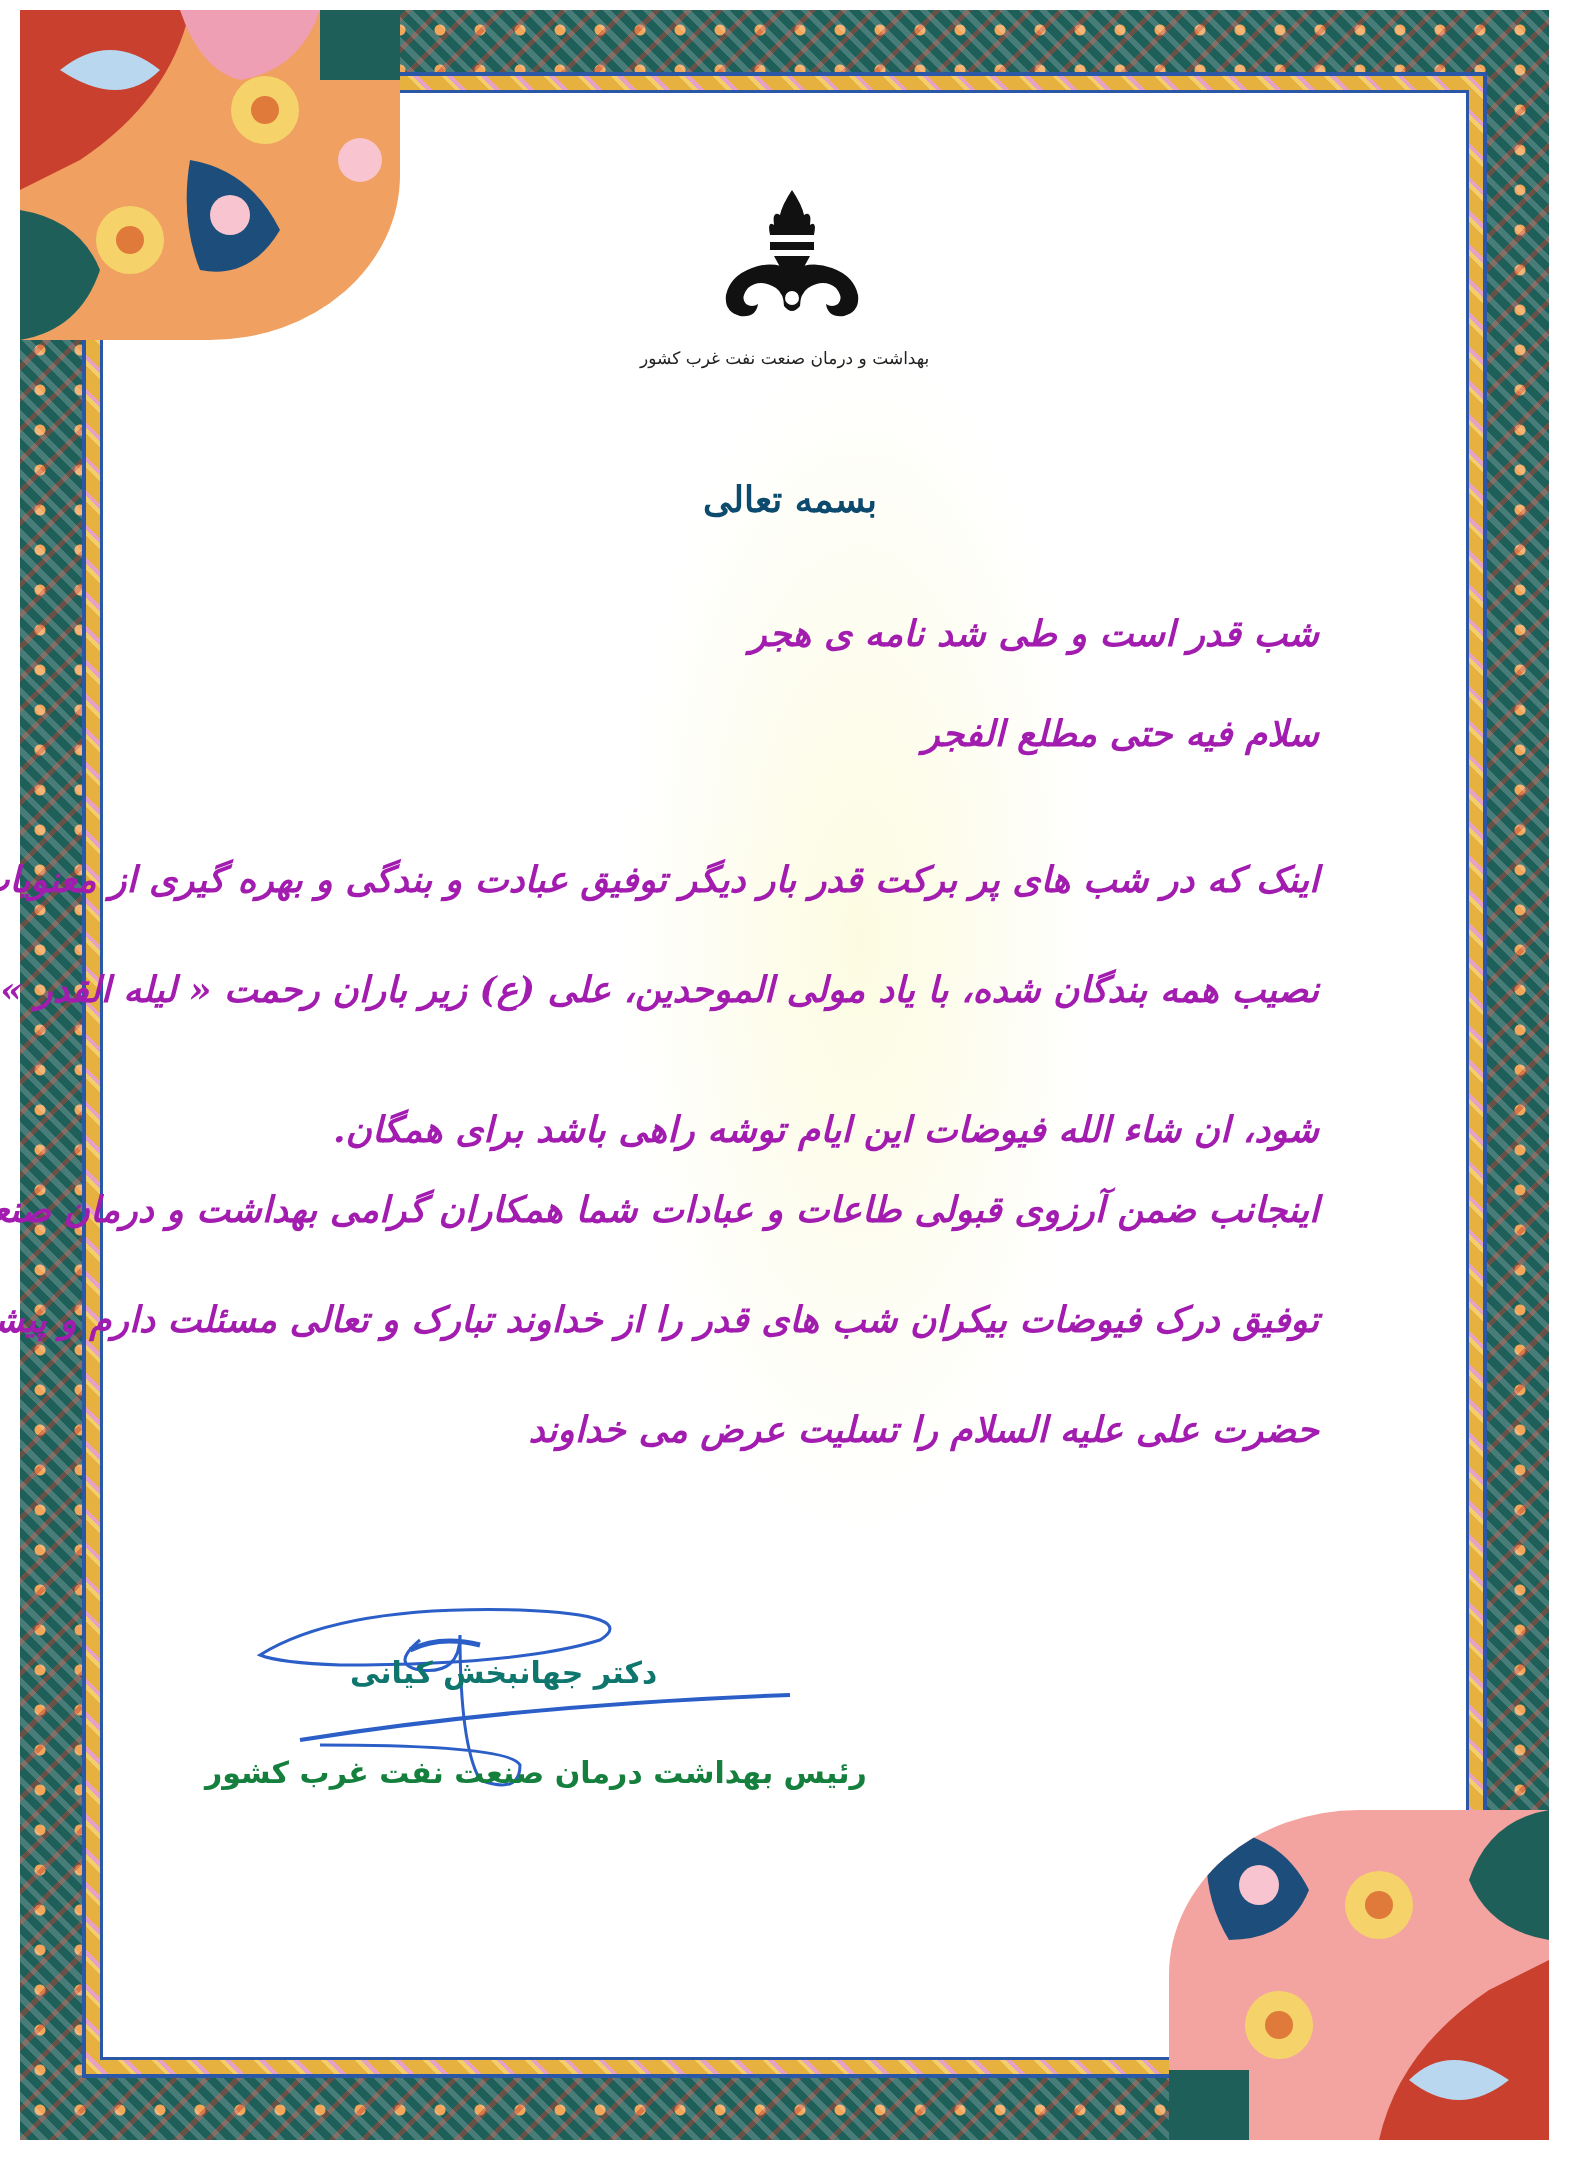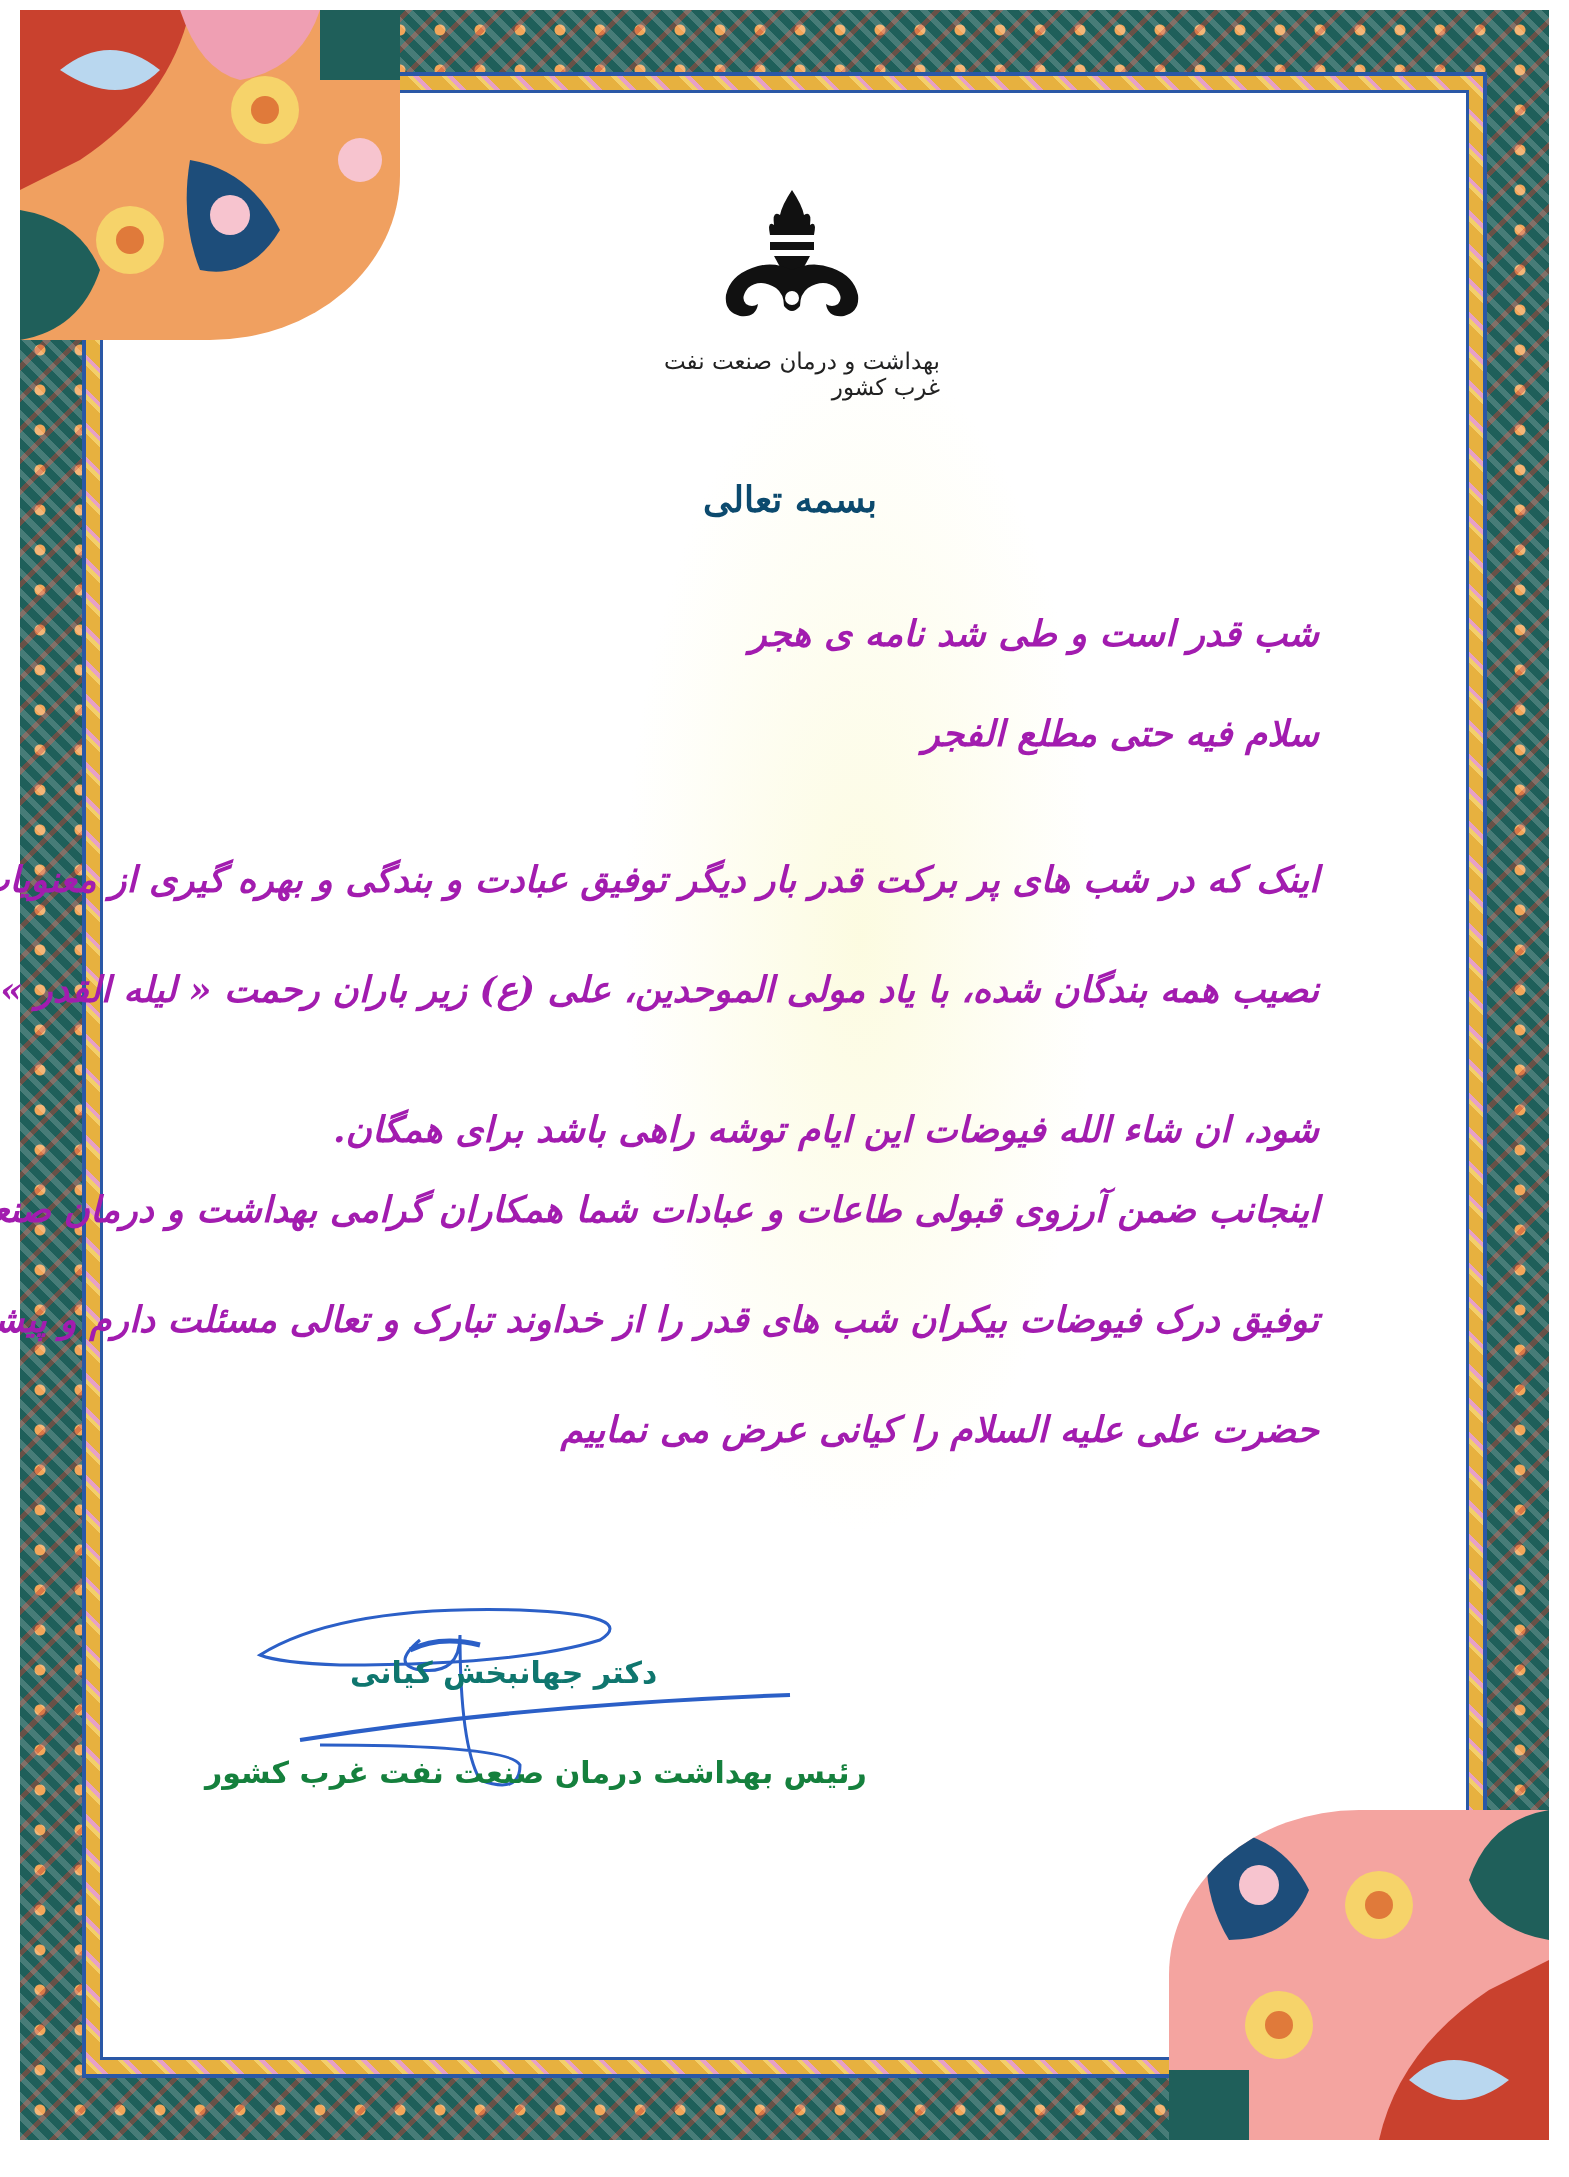--- a/index.html
+++ b/index.html
@@ -24,22 +24,22 @@
   .watermark { position:absolute; left:620px; top:340px; width:480px; height:1200px;
     background: radial-gradient(ellipse at center, rgba(250,248,200,0.55), rgba(255,255,255,0) 70%); }
 
   
   .corner { position:absolute; width:380px; height:330px; overflow:hidden; }
   .corner-tl { left:20px; top:10px; border-bottom-right-radius:190px 165px; }
   .corner-br { right:20px; bottom:37px; border-top-left-radius:190px 165px; }
 
   
   .logo { position:absolute; left:712px; top:190px; width:160px; height:140px; }
-  .logo-caption { position:absolute; left:640px; top:348px; width:300px; text-align:right;
-    font-family:"DejaVu Serif", serif; font-size:23px; color:#222; direction:rtl; }
+  .logo-caption { position:absolute; left:640px; top:348px; width:300px; text-align:left;
+    font-family:"DejaVu Serif", serif; font-size:17px; color:#222; direction:rtl; }
   .bism { position:absolute; left:680px; top:478px; width:220px; text-align:center;
     font-family:"DejaVu Serif", serif; font-weight:bold; font-size:36px; color:#0c4a6e; direction:rtl; }
 
   .line { position:absolute; right:250px; direction:rtl; text-align:right; white-space:nowrap;
     font-family:"DejaVu Serif", serif; font-weight:bold; font-style:italic; color:#a21caf; font-size:36px; }
   .l1 { top:612px; }
   .l2 { top:712px; }
   .l3 { top:858px; }
   .l4 { top:968px; }
   .l5 { top:1108px; }
@@ -110,21 +110,21 @@
 
   <div class="bism">بسمه تعالی</div>
 
   <div class="line l1">شب قدر است و طی شد نامه ی هجر</div>
   <div class="line l2">سلام فیه حتی مطلع الفجر</div>
   <div class="line l3">اینک که در شب های پر برکت قدر بار دیگر توفیق عبادت و بندگی و بهره گیری از معنویات خوان گسترده الهی</div>
   <div class="line l4">نصیب همه بندگان شده، با یاد مولی الموحدین، علی (ع) زیر باران رحمت « لیله القدر » می ایستیم تا جان هایمان تطهیر</div>
   <div class="line l5">شود، ان شاء الله فیوضات این ایام توشه راهی باشد برای همگان.</div>
   <div class="line l6">اینجانب ضمن آرزوی قبولی طاعات و عبادات شما همکاران گرامی بهداشت و درمان صنعت نفت غرب کشور</div>
   <div class="line l7">توفیق درک فیوضات بیکران شب های قدر را از خداوند تبارک و تعالی مسئلت دارم و پیشاپیش سالروز شهادت</div>
-  <div class="line l8">حضرت علی علیه السلام را کیانی عرض می نماییم</div>
+  <div class="line l8">حضرت علی علیه السلام را تسلیت عرض می خداوند</div>
 
   <div class="signature">
     <svg width="600" height="200" viewBox="0 0 600 200">
       <path d="M40 60 Q120 10 300 15 Q420 20 380 45 Q300 70 120 70 Q60 68 40 60 Z" fill="none" stroke="#2b5fc7" stroke-width="3"></path>
       <path d="M190 55 Q220 40 260 50" fill="none" stroke="#2b5fc7" stroke-width="5"></path>
       <path d="M80 145 Q300 110 570 100" fill="none" stroke="#2b5fc7" stroke-width="4"></path>
       <path d="M200 45 Q170 70 200 75 Q240 80 240 40 Q240 150 260 185 Q300 200 300 170 Q290 150 100 150" fill="none" stroke="#2b5fc7" stroke-width="3"></path>
     </svg>
   </div>
   <div class="sig-name">دکتر جهانبخش کیانی</div>

